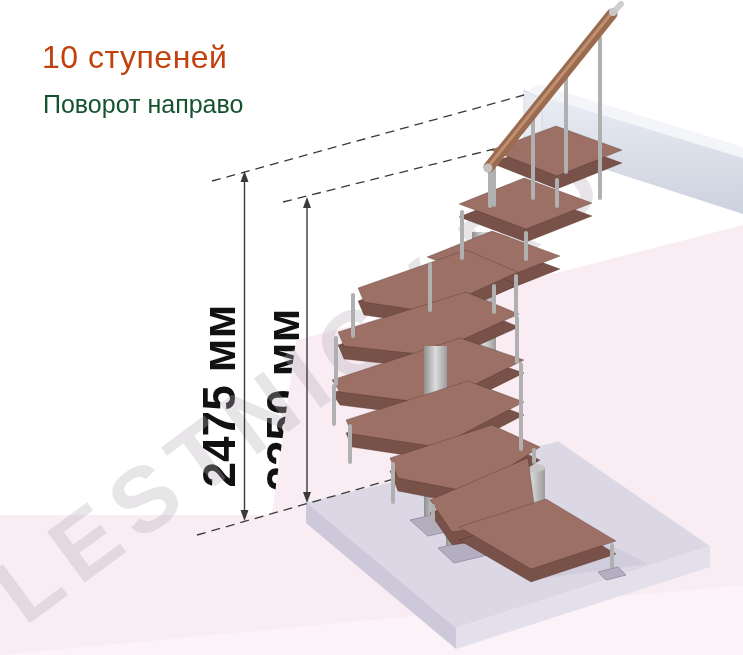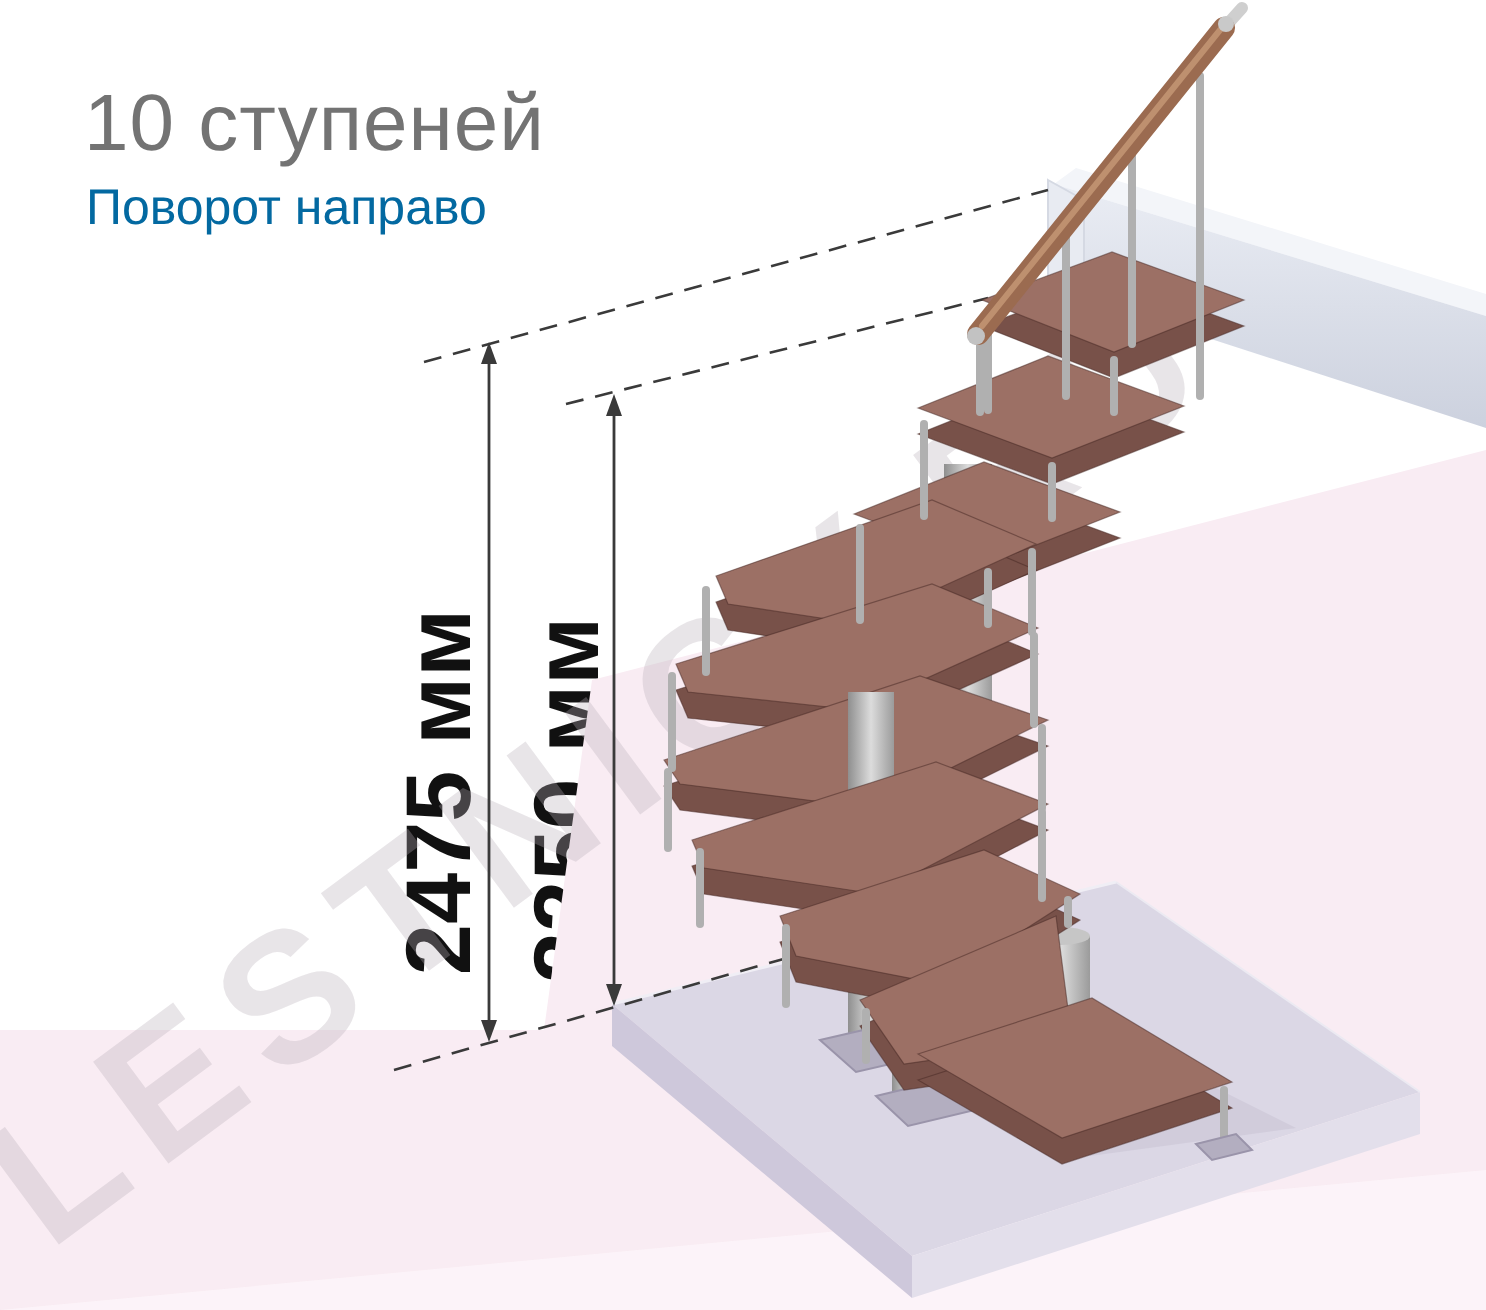--- a/index.html
+++ b/index.html
@@ -8,26 +8,26 @@
     width:743px;height:655px;
     margin:0 auto;
     overflow:hidden;
     background:#ffffff;
     font-family:"Liberation Sans", sans-serif;
   }
   .layer{position:absolute;left:0;top:0;width:743px;height:655px;}
   .z1{z-index:1}.z2{z-index:2}.z3{z-index:3}.z4{z-index:4}
   .title{
     position:absolute;left:42px;top:40px;
-    font-size:40px;line-height:1.1;color:#737373;
+    font-size:32px;line-height:1.1;color:#c2410c;
     letter-spacing:0.5px;white-space:nowrap;text-align:center;
   }
   .subtitle{
     position:absolute;left:43px;top:90px;
-    font-size:25px;color:#0369a1;white-space:nowrap;
+    font-size:25px;color:#14532d;white-space:nowrap;
   }
   .dim-label{
     position:absolute;
     font-size:46px;font-weight:bold;color:#111;
     white-space:nowrap;line-height:1;
     transform:translate(-50%,-50%) rotate(-90deg);
   }
   .dim-label.d1{left:219px;top:396px;}
   .dim-label.d2{left:283px;top:400px;}
   .watermark{

